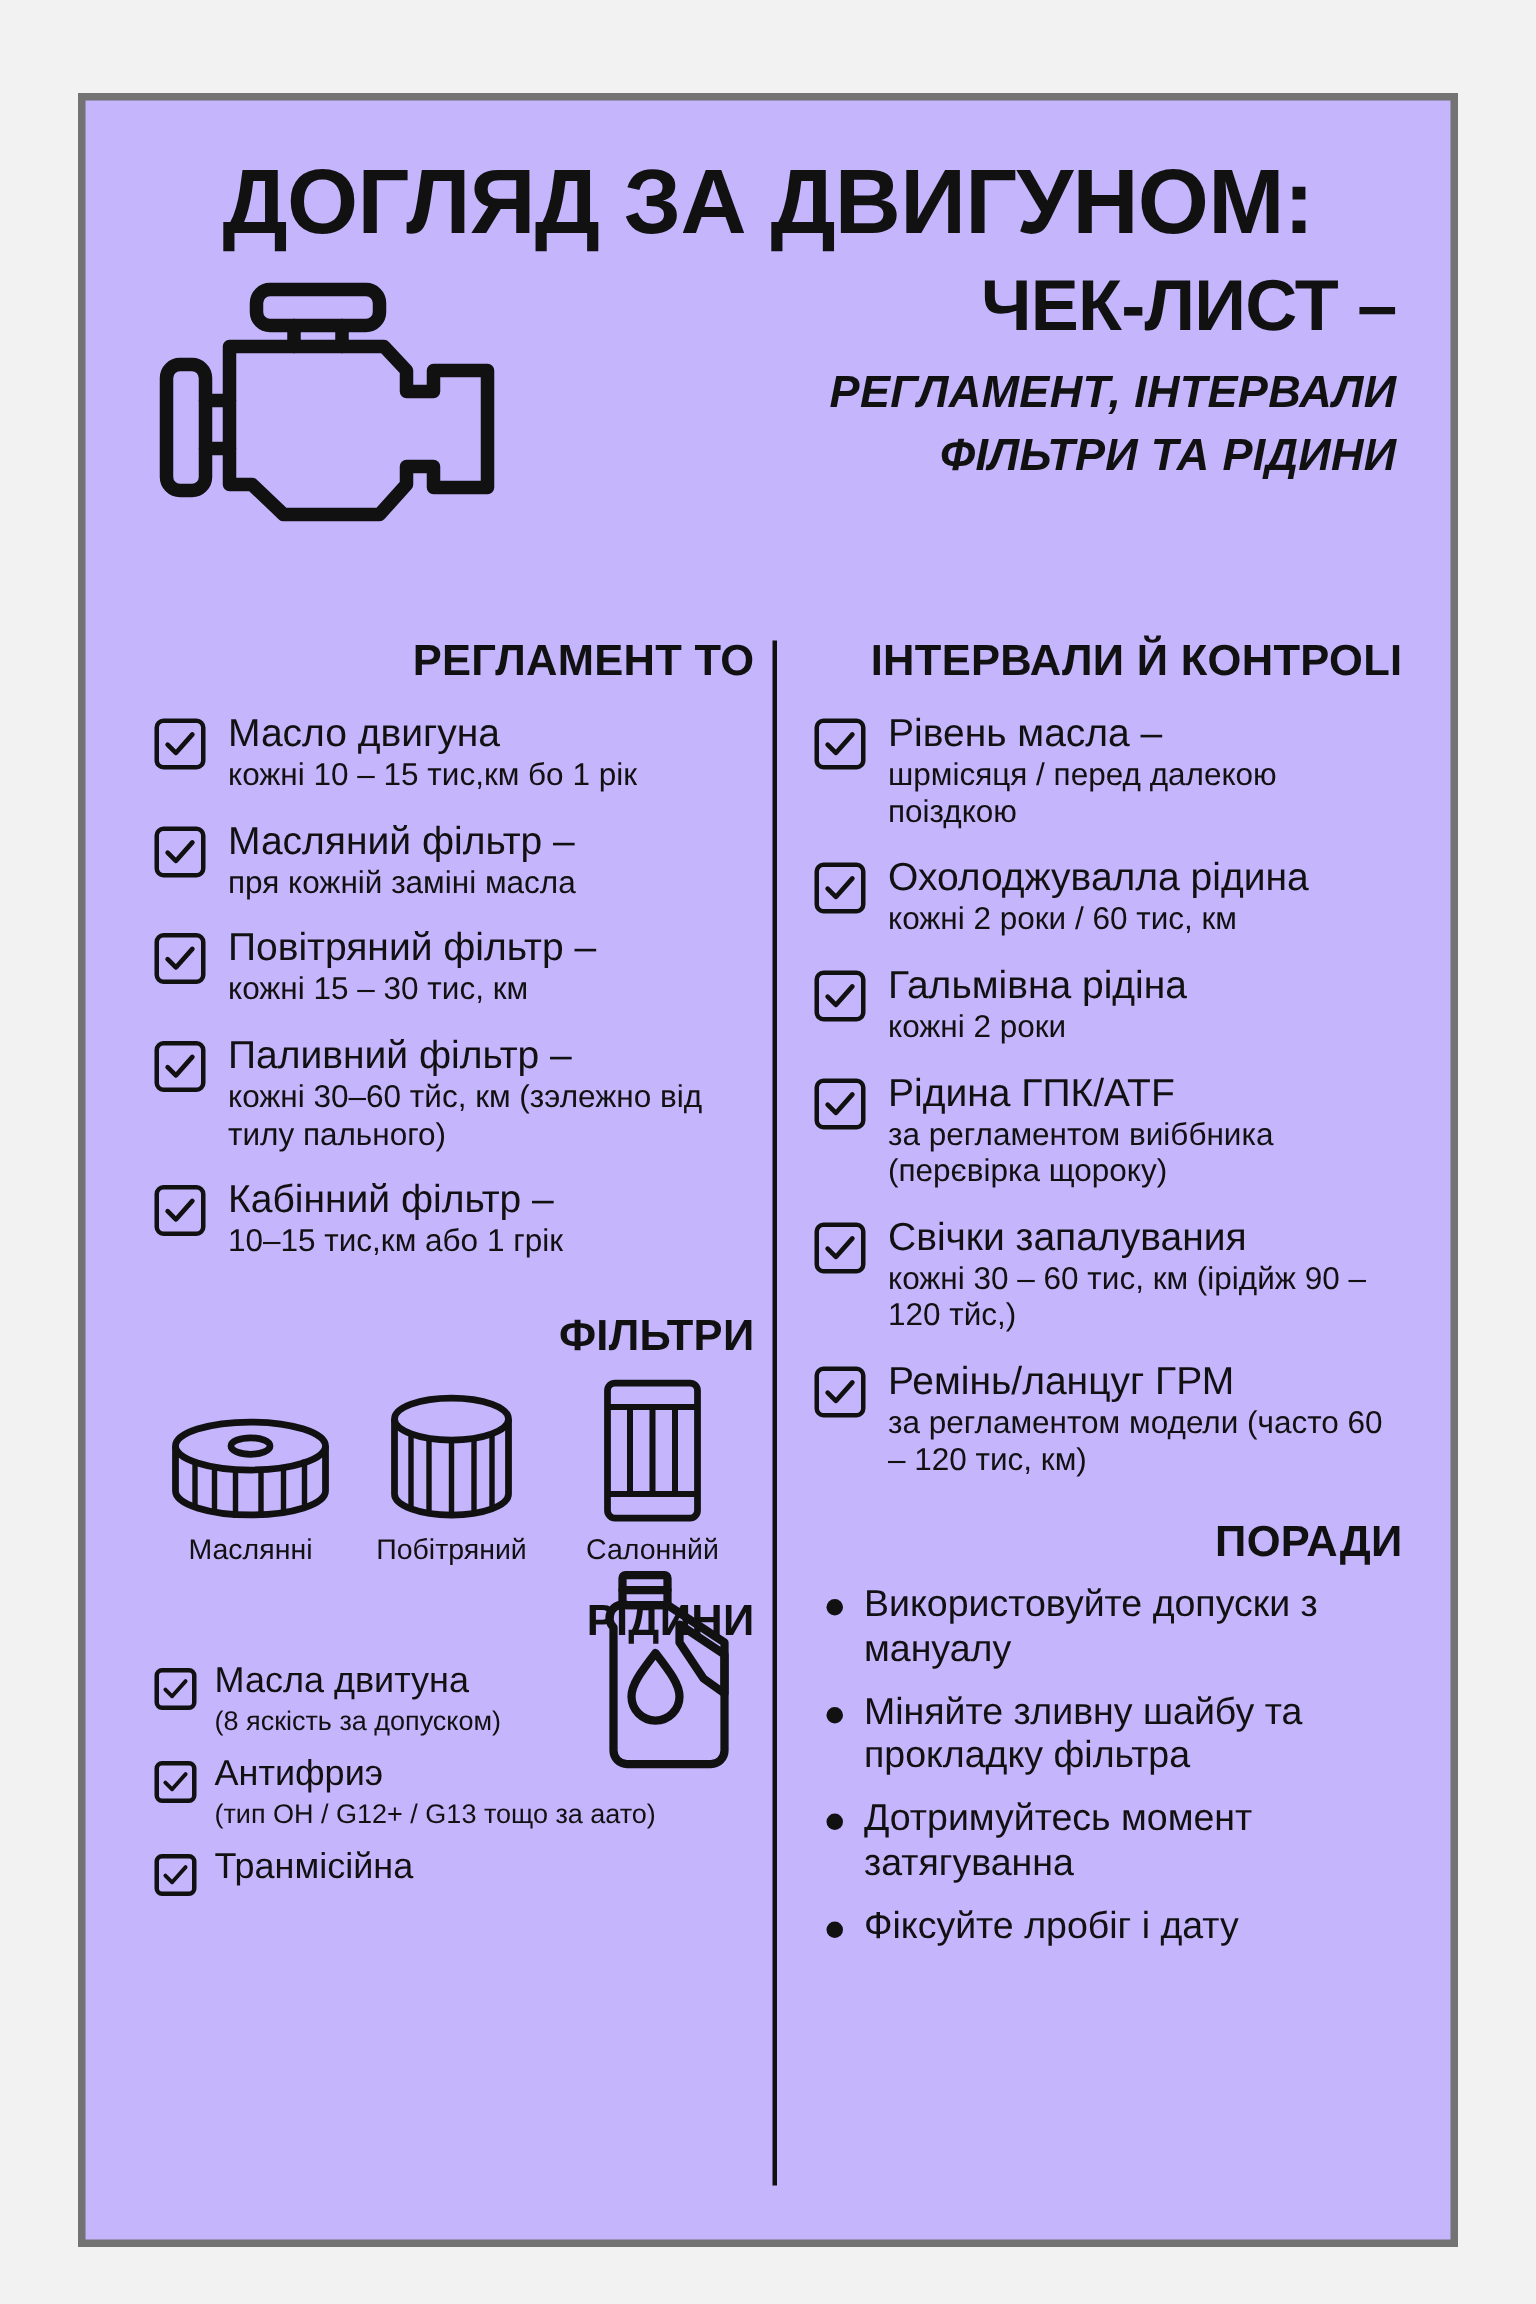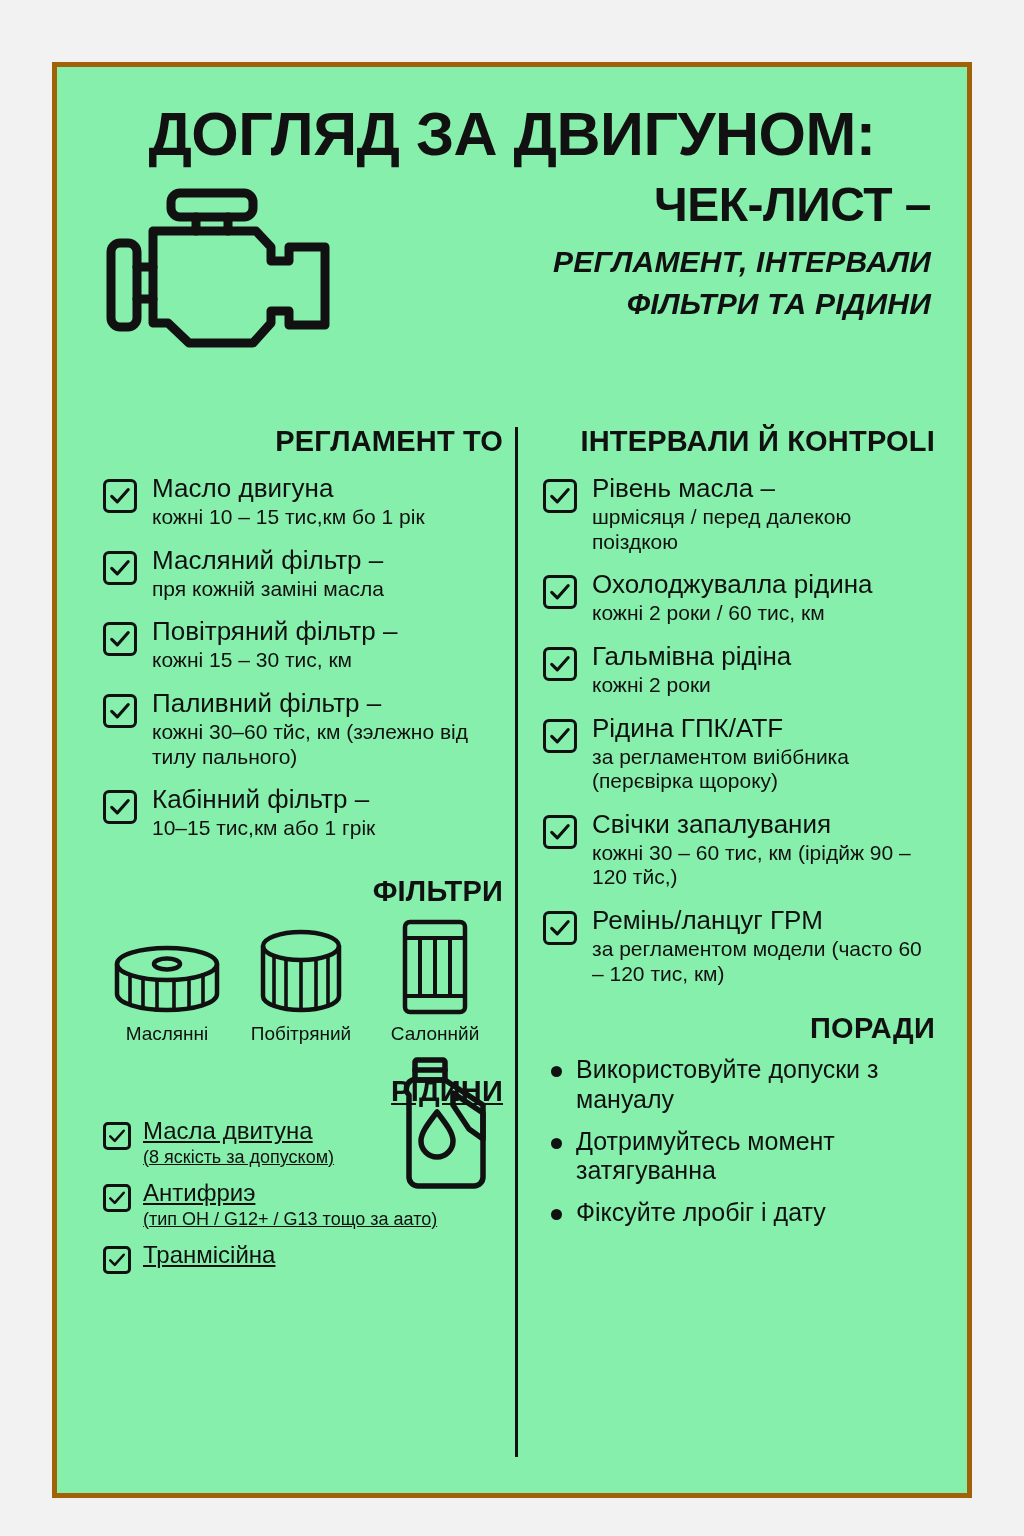--- a/index.html
+++ b/index.html
@@ -7,22 +7,22 @@
     width:1024px;height:1536px;
     background:#f2f2f2;
     font-family:"Liberation Sans","DejaVu Sans",sans-serif;
     color:#111111;
     overflow:hidden;
   }
   .poster{
     position:absolute;
     left:52px;top:62px;
     width:920px;height:1436px;
-    background:#86efac;
-    border:5px solid #a16207;
+    background:#c4b5fd;
+    border:5px solid #737373;
     box-sizing:border-box;
   }
   .inner{position:relative;width:100%;height:100%;}
 
   
   .header{
     position:absolute;left:0;top:0;width:100%;
     padding:38px 32px 0 32px;
     box-sizing:border-box;
   }
@@ -146,21 +146,21 @@
     justify-content:center;
   }
   .filter-cell svg{display:block;}
   .filter-cap{
     font-size:19px;
     margin-top:7px;
     white-space:nowrap;
   }
 
   
-  .fluids-block{margin-top:30px;position:relative;text-decoration:underline;}
+  .fluids-block{margin-top:20px;position:relative;}
   .jug{
     position:absolute;
     right:-6px;top:-18px;
     width:126px;height:135px;
     z-index:0;
   }
   .jug svg{display:block;width:100%;height:100%;}
   .fluids-list{position:relative;z-index:1;}
   .fluids-list .check-item{margin-bottom:12px;}
   .fluids-list .cbox{
@@ -455,20 +455,24 @@
 
     <div class="tips-block">
       <h2 class="sec-head tight">ПОРАДИ</h2>
       <ul class="tips-list">
         <li class="tip-item">
           <span class="bullet"></span>
           <span class="tip-text">Використовуйте допуски з мануалу</span>
         </li>
         <li class="tip-item">
           <span class="bullet"></span>
+          <span class="tip-text">Міняйте зливну шайбу та прокладку фільтра</span>
+        </li>
+        <li class="tip-item">
+          <span class="bullet"></span>
           <span class="tip-text">Дотримуйтесь момент затягуванна</span>
         </li>
         <li class="tip-item">
           <span class="bullet"></span>
           <span class="tip-text">Фіксуйте лробіг і дату</span>
         </li>
       </ul>
     </div>
 
   </div>

